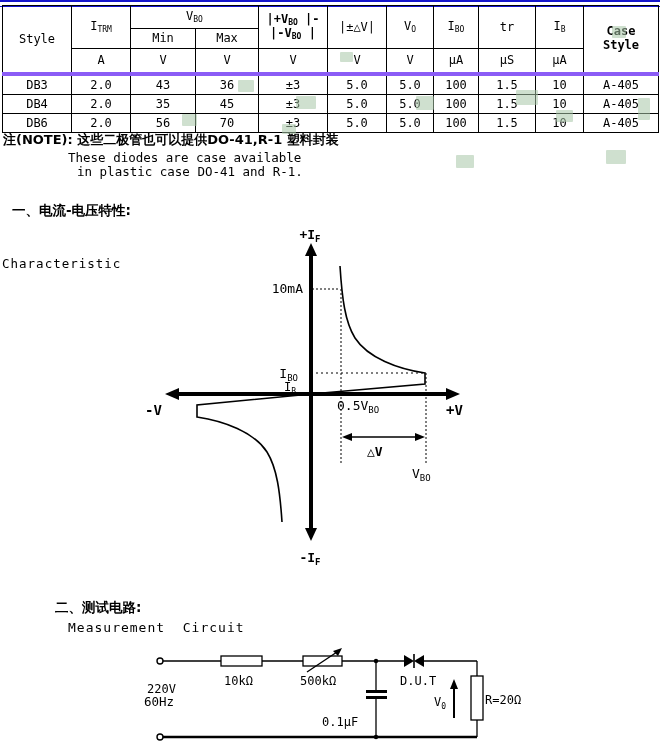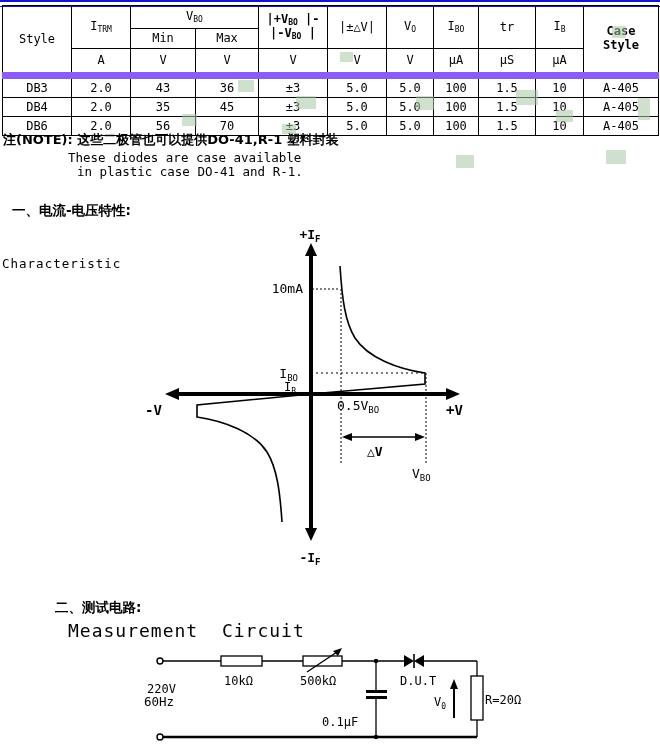--- a/index.html
+++ b/index.html
@@ -10,21 +10,21 @@
            border-top:2px solid var(--topline,#1414cc);border-bottom:1px solid var(--topline,#1414cc);}
   
   table.spec{position:absolute;left:2px;top:5px;border-collapse:collapse;table-layout:fixed;
              font-size:12px;line-height:1.05;}
   table.spec td,table.spec th{border:1px solid #000;text-align:center;vertical-align:middle;
              padding:0;font-weight:normal;white-space:nowrap;overflow:hidden;}
   table.spec tr.units td{height:23px;}
   table.spec tr.hr1 th{height:22px;}
   table.spec tr.hr2 th{height:19px;}
   table.spec tr.data td{height:18px;border-top-width:1px;}
-  table.spec tr.firstdata td{border-top:7px solid #8b5cf6;}
+  table.spec tr.firstdata td{border-top:4px solid #8b5cf6;}
   .sub{font-size:8px;vertical-align:-2px;letter-spacing:0;}
   .twoline div{line-height:1.15;font-weight:bold;}
   
   .txt{position:absolute;white-space:pre;font-size:12.5px;}
   .cjk{font-size:13.5px;font-family:"DejaVu Sans","Liberation Sans",sans-serif;font-weight:bold;}
   .spread{letter-spacing:5px;}
   .spread2{letter-spacing:1px;}
   
   .wm{position:absolute;background:rgba(168,198,168,.55);border-radius:1px;}
   svg text{font-family:"DejaVu Sans Mono","Liberation Mono",monospace;}
@@ -166,21 +166,21 @@
     <text x="306" y="189" font-size="14" font-weight="bold">+V</text>
     <text x="163" y="67" font-size="13" text-anchor="end">10mA</text>
     <text x="158" y="152" font-size="13" text-anchor="end"><tspan>I</tspan><tspan dy="3" font-size="9">BO</tspan></text>
     <text x="156" y="165" font-size="12" text-anchor="end"><tspan>I</tspan><tspan dy="3" font-size="8">B</tspan></text>
     <text x="197" y="184" font-size="13"><tspan>0.5V</tspan><tspan dy="3" font-size="9">BO</tspan></text>
     <text x="227" y="230" font-size="13" font-weight="bold">△V</text>
     <text x="272" y="252" font-size="13"><tspan>V</tspan><tspan dy="3" font-size="9">BO</tspan></text>
   </svg>
 
   <div class="txt cjk" style="left:55px;top:599px;">二、测试电路:</div>
-  <div class="txt spread2" style="left:68px;top:620px;font-size:18px;">Measurement  Circuit</div>
+  <div class="txt spread2" style="left:68px;top:620px;font-size:13px;">Measurement  Circuit</div>
 
   <svg style="position:absolute;left:130px;top:644px;" width="425" height="102" viewBox="0 0 425 102">
 
     <circle cx="30" cy="17" r="3" fill="#fff" stroke="#000" stroke-width="1.4"></circle>
     <circle cx="30" cy="93" r="3" fill="#fff" stroke="#000" stroke-width="1.4"></circle>
 
     <g stroke="#000" stroke-width="1.3">
       <line x1="33" y1="17" x2="91" y2="17"></line>
       <line x1="132" y1="17" x2="173" y2="17"></line>
       <line x1="212" y1="17" x2="274" y2="17"></line>

